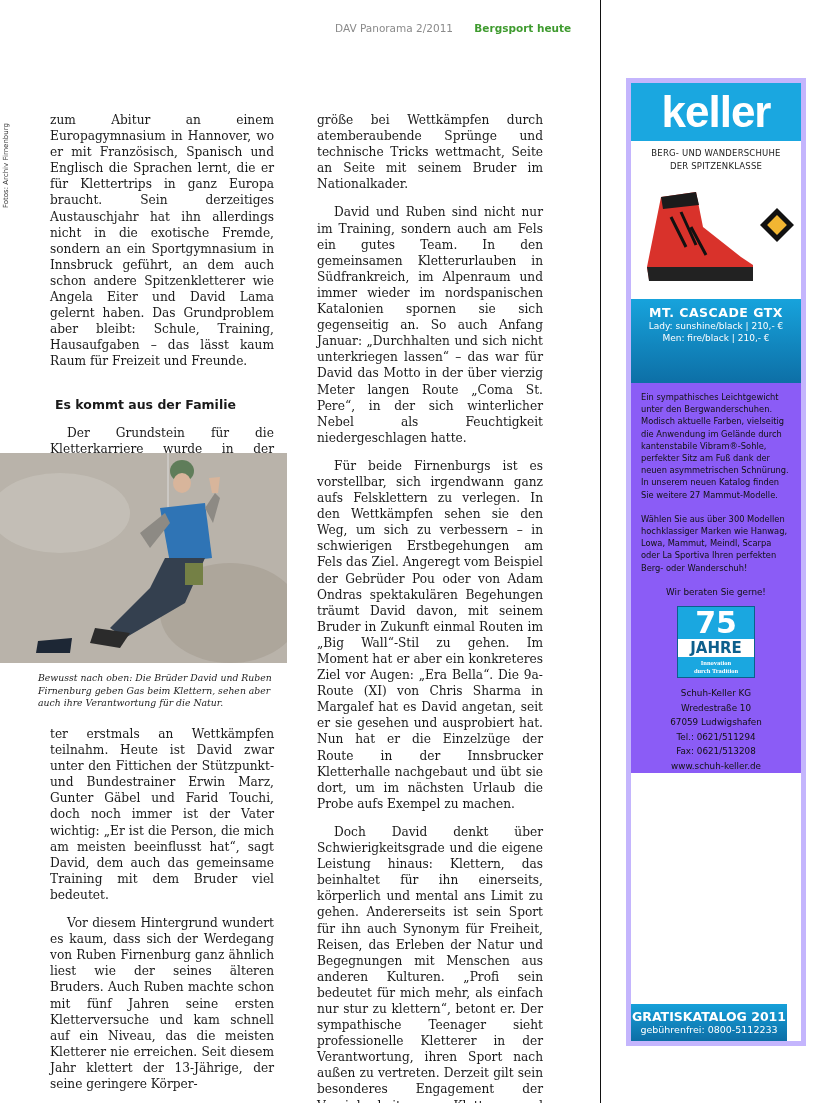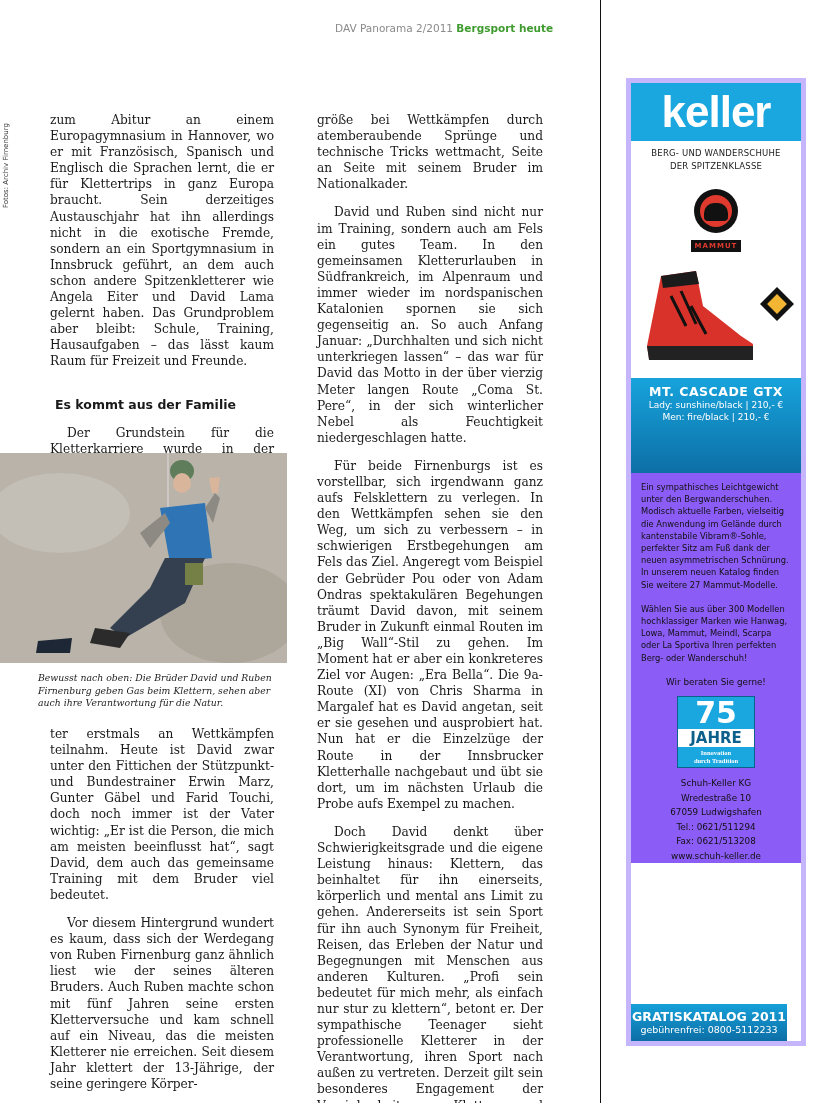--- a/index.html
+++ b/index.html
@@ -1,21 +1,21 @@
 <!DOCTYPE html>
 <html><head>
 <meta charset="utf-8">
 <style>
   html, body { margin:0; padding:0; }
   body { width:827px; height:1103px; background:#ffffff; position:relative; overflow:hidden;
          font-family:"DejaVu Serif", serif; color:#1a1a1a; }
   .page-divider { position:absolute; left:600px; top:0; width:1px; height:1103px; background:#111; }
   .running-head { position:absolute; top:22px; left:335px; font-family:"DejaVu Sans", sans-serif; font-size:10.5px; white-space:nowrap; }
   .running-head .mag { color:#8a8a8a; }
-  .running-head .section { color:#3f9b2f; font-weight:bold; margin-left:0; }
+  .running-head .section { color:#3f9b2f; font-weight:bold; margin-left:18px; }
   .photo-credit { position:absolute; left:2px; top:98px; width:14px; height:110px;
          font-family:"DejaVu Sans", sans-serif; font-size:7px; color:#333;
          writing-mode:vertical-rl; transform:rotate(180deg); white-space:nowrap; }
   .col { position:absolute; font-size:12.2px; line-height:16.1px; text-align:justify; hyphens:manual; }
   .col p { margin:12px; }
   .col p.indent { text-indent:17px; }
   .col1a { left:38px; top:100px; width:248px; }
   .col1b { left:38px; top:714px; width:248px; }
   .col2 { left:305px; top:100px; width:250px; }
   .subhead { font-family:"DejaVu Sans", sans-serif; font-weight:bold; font-size:12.5px; margin:27px 0 2px 17px; text-align:left; }
@@ -29,21 +29,21 @@
   .ad-tag { text-align:center; font-size:8.5px; line-height:13px; color:#222; margin-top:6px; letter-spacing:0.2px; }
   .mammut { margin:16px auto 0; width:60px; text-align:center; }
   .mammut-circle { width:44px; height:44px; border-radius:50%; background:#111; margin:0 auto; position:relative; }
   .mammut-circle:after { content:""; position:absolute; left:6px; top:6px; width:32px; height:32px; border-radius:50%; background:#e03a2f; }
   .mammut-body { position:absolute; left:10px; top:14px; width:24px; height:18px; background:#111; border-radius:10px 10px 4px 4px; z-index:2; }
   .mammut-word { display:inline-block; margin-top:4px; background:#111; color:#e03a2f; font-weight:bold; font-size:7px; padding:2px 4px; letter-spacing:1px; }
   .boot-zone { position:relative; height:120px; margin-top:6px; }
   .boot { position:absolute; left:10px; top:8px; width:120px; height:100px; }
   .gtx { position:absolute; right:12px; top:34px; width:24px; height:24px; background:#111; transform:rotate(45deg); }
   .gtx:after { content:""; position:absolute; left:5px; top:5px; width:14px; height:14px; background:#f2b632; }
-  .product-band { background:linear-gradient(#17a3dc, #0d6fa6); color:#fff; text-align:center; padding:6px 0 8px; height:95px; box-sizing:border-box; }
+  .product-band { background:linear-gradient(#17a3dc, #0d6fa6); color:#fff; text-align:center; padding:6px 0 8px; height:84px; box-sizing:border-box; }
   .product-name { font-weight:bold; font-size:12.5px; letter-spacing:0.5px; }
   .product-price { font-size:9px; line-height:12px; }
   .ad-info { background:#8b5cf6; padding:8px 10px 0; font-size:8.3px; line-height:12.2px; color:#111; }
   .ad-info p { margin:0 0 12px; }
   .ad-info .cta { text-align:center; font-size:8.8px; margin-bottom:8px; }
   .badge75 { width:76px; margin:6px auto 8px; background:#1aa7e0; border:1px solid #0d5f8c; text-align:center; color:#fff; }
   .badge75 .num { font-size:30px; font-weight:bold; line-height:32px; }
   .badge75 .jahre { background:#fff; color:#0d5f8c; font-weight:bold; font-size:15px; line-height:18px; }
   .badge75 .tag { font-size:6.5px; line-height:8px; font-weight:bold; padding:2px 0;font-family:Liberation Serif, serif; }
   .address { text-align:center; font-size:8.8px; line-height:14.5px; }
@@ -104,26 +104,20 @@
 </div>
 
 <div class="ad">
   <div class="ad-logo">
       <span>keller</span>
     </div>
   <div class="ad-tag">
     <div>BERG- UND WANDERSCHUHE</div>
     <div>DER SPITZENKLASSE</div>
   </div>
-  <div class="mammut">
-    <div class="mammut-circle">
-        <div class="mammut-body"></div>
-      </div>
-    <span class="mammut-word">MAMMUT</span>
-  </div>
   <div class="boot-zone">
     <svg class="boot" viewBox="0 0 120 100">
       <path d="M20 10 L55 5 L62 40 L100 70 L112 78 L112 92 L8 92 L6 80 L12 50 Z" fill="#d9322b"></path>
       <path d="M20 10 L55 5 L58 18 L22 22 Z" fill="#1b1b1b"></path>
       <path d="M6 80 L112 80 L112 94 L8 94 Z" fill="#222"></path>
       <path d="M30 30 L45 60 M40 25 L55 58 M50 40 L65 68" stroke="#111" stroke-width="3"></path>
     </svg>
     <div class="gtx"></div>
   </div>
   <div class="product-band">

